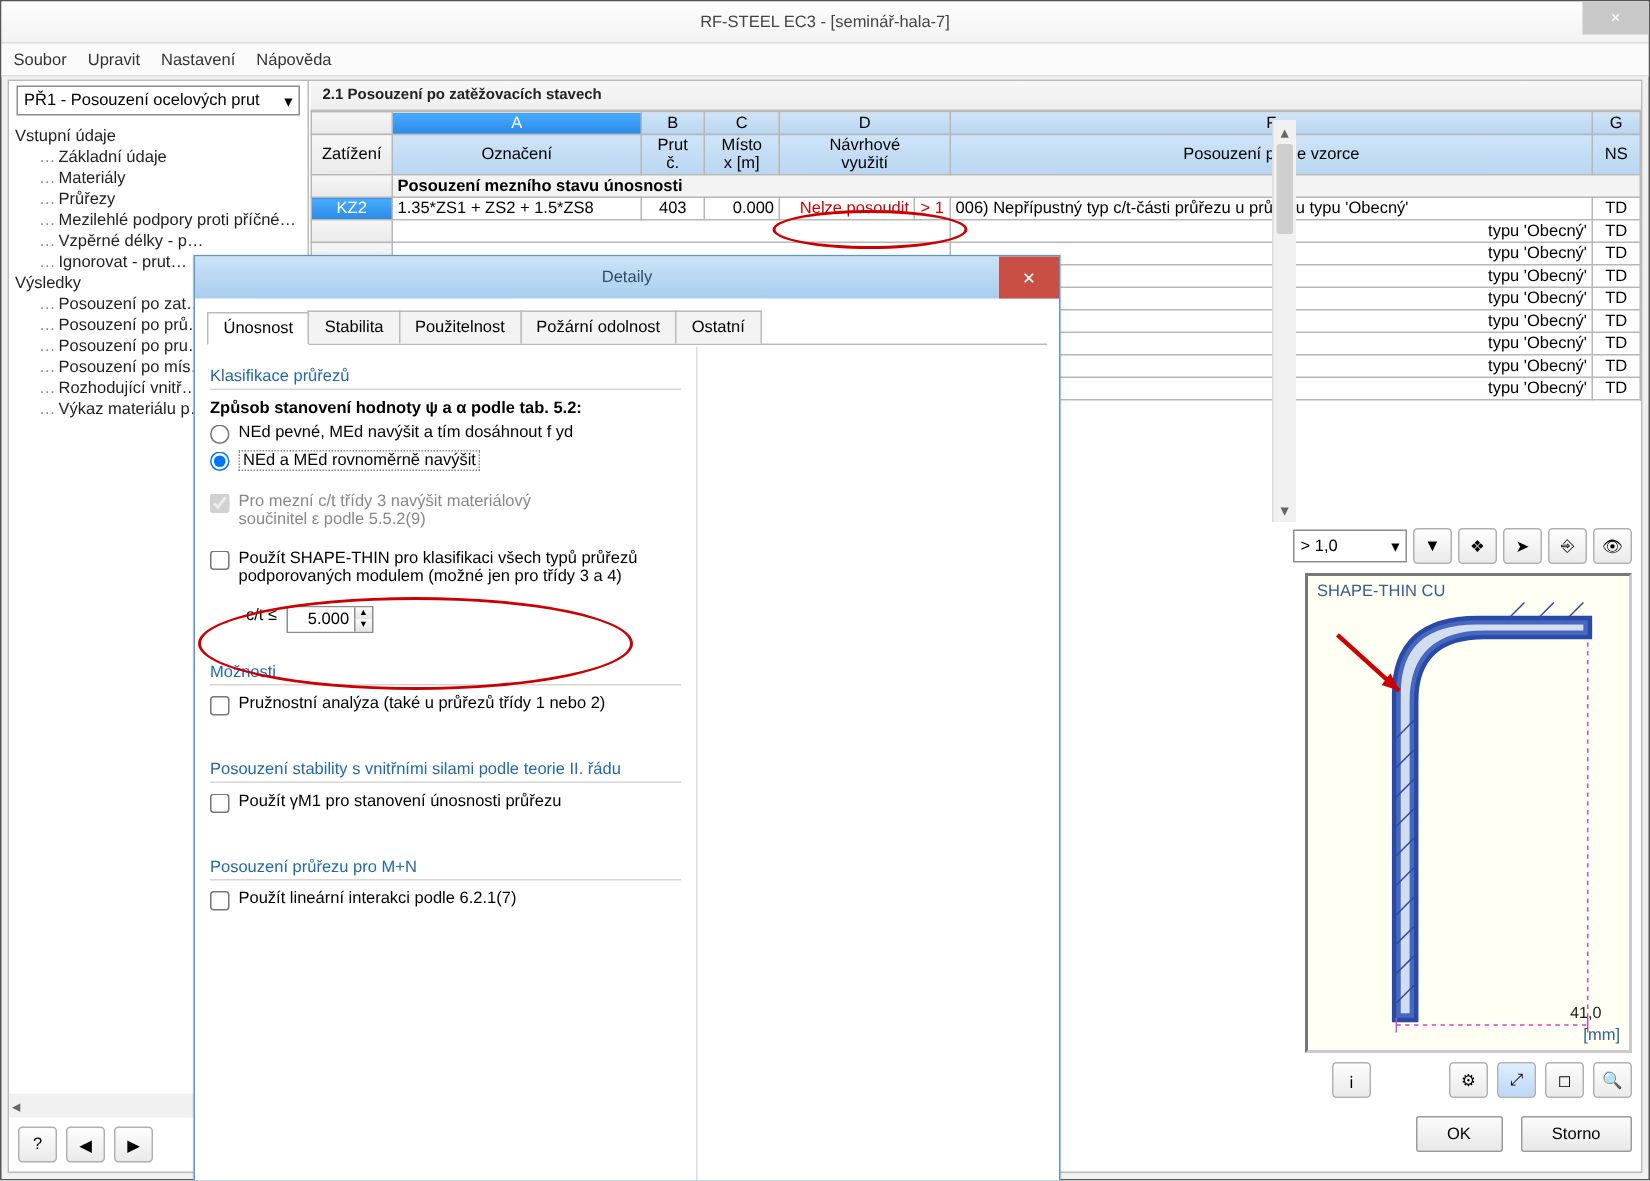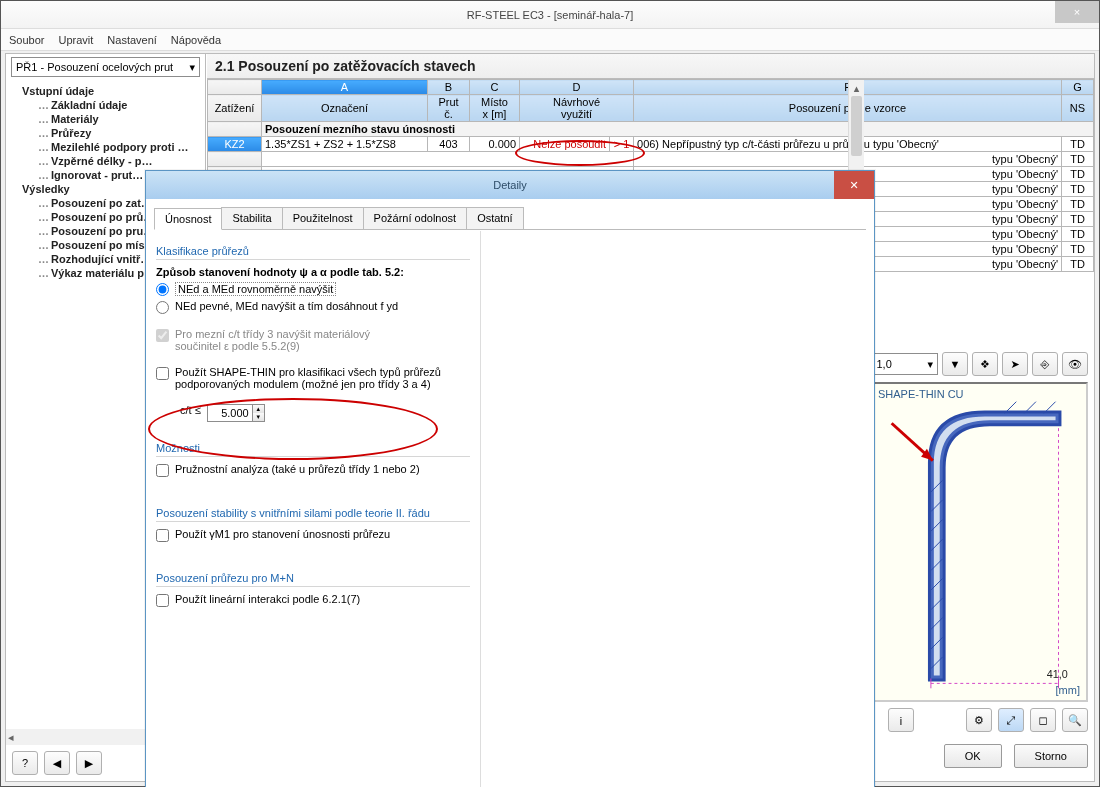--- a/index.html
+++ b/index.html
@@ -4,38 +4,38 @@
 <style>
   * { box-sizing: border-box; font-family: "Segoe UI", Tahoma, sans-serif; font-size: 11px; }
   body { margin: 0; background: #fff; }
   .window { width: 1100px; height: 787px; border: 1px solid #555; position: relative; background: #f0f0f0; }
   .titlebar { height: 28px; background: linear-gradient(#fdfdfd,#f3f3f3); display:flex; align-items:center; justify-content:center; color:#444; border-bottom:1px solid #ddd; position:relative; }
   .titlebar .close { position:absolute; right:0; top:0; width:44px; height:22px; background:#c8c8c8; color:#fff; display:flex; align-items:center; justify-content:center; }
   .menubar { height:22px; background:#fbfbfb; display:flex; align-items:center; padding:0 8px; gap:14px; color:#333; border-bottom:1px solid #dcdcdc; }
   .content { position:absolute; top:52px; left:4px; right:4px; bottom:4px; border:1px solid #bbb; background:#fff; }
   .left-panel { position:absolute; left:0; top:0; width:200px; bottom:0; border-right:1px solid #bbb; }
   .combo { margin:3px 5px; height:20px; border:1px solid #8d8d8d; background:#fff; display:flex; align-items:center; padding:0 4px; justify-content:space-between;}
-  .tree { padding:4px 12px; color:#222;font-weight:bold; }
+  .tree { padding:4px 0; color:#222; }
   .tree .node { padding:1px 2px 1px 12px; white-space:nowrap; overflow:hidden; text-overflow:ellipsis; }
   .tree .root { padding-left:4px; }
   .tree .child { padding-left:20px; }
   .tree .child::before { content:"…"; color:#888; margin-right:2px; }
   .left-bottom { position:absolute; bottom:6px; left:6px; display:flex; gap:6px; }
   .iconbtn { width:26px; height:24px; border:1px solid #b0b0b0; background:linear-gradient(#fdfdfd,#eaeaea); border-radius:3px; display:flex;align-items:center;justify-content:center; }
   .main { position:absolute; left:201px; right:0; top:0; bottom:0; }
-  .section-title { background:linear-gradient(#f7f7f7,#eee); border-bottom:1px solid #bbb; padding:4px 8px; font-size:14px; color:#222; font-weight:600;}
+  .section-title { background:linear-gradient(#f7f7f7,#eee); border-bottom:1px solid #bbb; padding:4px 8px; font-size:10px; color:#222; font-weight:600;}
   table.grid { border-collapse:collapse; width:100%; table-layout:fixed; }
   table.grid th, table.grid td { border:1px solid #b7b7b7; padding:1px 3px; background:#fff; white-space:nowrap; overflow:hidden; text-overflow:ellipsis;}
   table.grid th { background:linear-gradient(#cfe4f8,#b9d6f1); text-align:center; font-weight:normal;}
   table.grid .sel { background:linear-gradient(#47acff,#2b8ae6); color:#fff; }
   table.grid .rowh { background:linear-gradient(#f6f6f6,#eaeaea); text-align:center; }
   table.grid .subh { background:#f3f3f3; font-weight:600;}
   .red-oval { position:absolute; border:2px solid #c00; border-radius:50%/50%; pointer-events:none;}
   
-  .dialog { position:absolute; left:128px; top:169px; width:730px; height:618px; border:1px solid #5b95c4; background:#fff; box-shadow:0 0 0 1px rgba(0,0,0,0.05);margin-left:16px;}
+  .dialog { position:absolute; left:128px; top:169px; width:578px; height:618px; border:1px solid #5b95c4; background:#fff; box-shadow:0 0 0 1px rgba(0,0,0,0.05);}
   .dlg-title { height:28px; background:linear-gradient(#cbe3f6,#a9cdef); display:flex; align-items:center; justify-content:center; color:#2d4c68; position:relative;}
   .dlg-title .dlg-close { position:absolute; right:0; top:0; width:40px; height:28px; background:#c94f44; color:#fff; display:flex;align-items:center;justify-content:center; font-size:14px;}
   .tabs { display:flex; margin:8px 8px 0 8px; border-bottom:1px solid #bbb;}
   .tab { padding:4px 10px; border:1px solid #bbb; border-bottom:none; background:#f3f3f3; margin-right:-1px;}
   .tab.active { background:#fff; border-bottom:1px solid #fff; position:relative; top:1px;}
   .dlg-body { position:absolute; left:0; right:0; top:60px; bottom:0; display:flex;}
   .dlg-left { width:335px; border-right:1px solid #ddd; padding:6px 10px; overflow:hidden;}
   .grp-title { color:#2168b0; margin:8px 0 4px 0;}
   .grp-line { border-top:1px solid #d6d6d6; margin-top:-2px; margin-bottom:6px;}
   .row { display:flex; align-items:flex-start; gap:6px; margin:4px 0;}
@@ -327,26 +327,26 @@
       <div class="tab">Požární odolnost</div>
       <div class="tab">Ostatní</div>
     </div>
     <div class="dlg-body">
       <div class="dlg-left">
 
         <div class="grp-title">Klasifikace průřezů</div>
         <div class="grp-line"></div>
         <div style="font-weight:600;margin-bottom:4px">Způsob stanovení hodnoty ψ a α podle tab. 5.2:</div>
         <label class="row">
+          <input type="radio" name="r1" style="">
+          <span>NEd pevné, MEd navýšit a tím dosáhnout f yd</span>
+        </label>
+        <label class="row">
           <input type="radio" name="r1" checked="" style="">
           <span style="border:1px dotted #888;padding:0 2px">NEd a MEd rovnoměrně navýšit</span>
-        </label>
-        <label class="row">
-          <input type="radio" name="r1" style="">
-          <span>NEd pevné, MEd navýšit a tím dosáhnout f yd</span>
         </label>
 
         <label class="row" style="margin-top:14px;color:#888">
           <input type="checkbox" checked="" disabled="" style="">
           <span style="white-space:pre-line">Pro mezní c/t třídy 3 navýšit materiálový
 součinitel ε podle 5.5.2(9)</span>
         </label>
 
         <label class="row" style="margin-top:14px">
           <input type="checkbox" style="">

